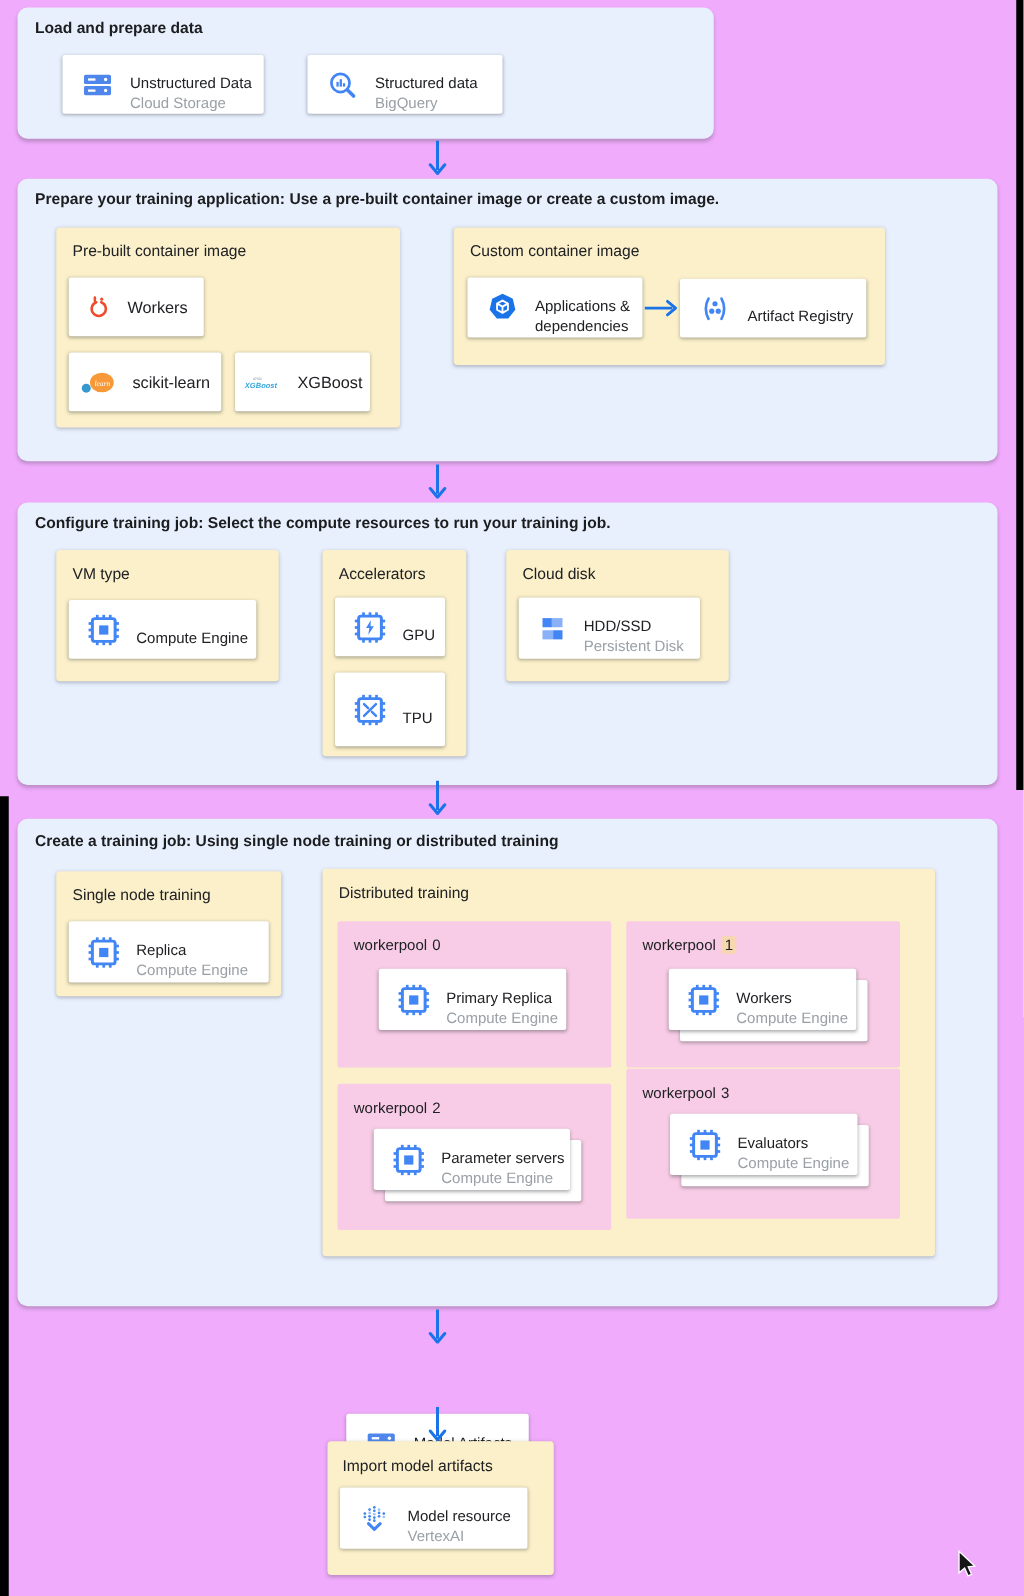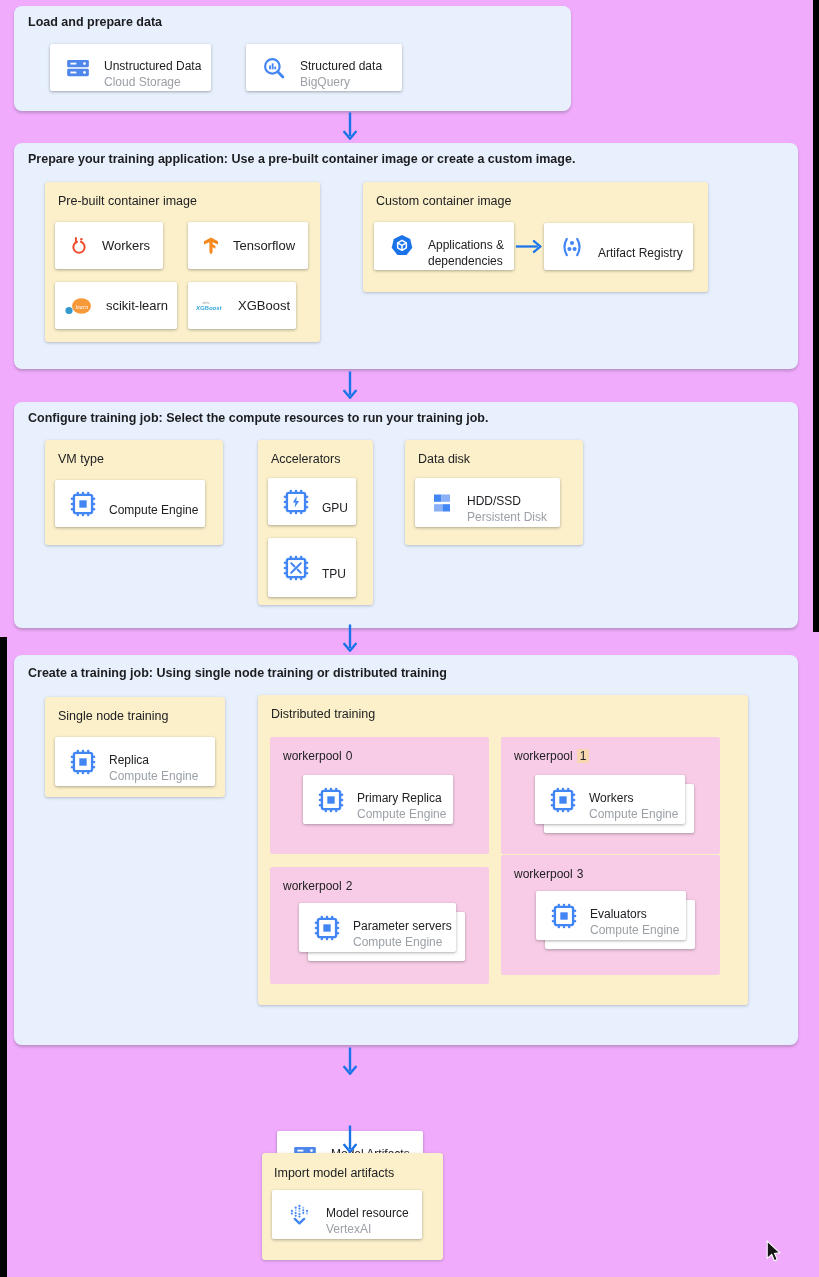--- a/index.html
+++ b/index.html
@@ -200,28 +200,20 @@
     <div class="group" style="left:31px;top:39px;width:275px;height:160px">
       <div class="grp-title">Pre-built container image</div>
       <div class="card solo" style="left:10px;top:40px;width:108px;height:47px">
         <span class="icon">
             <svg width="22" height="22">
               <use href="#i-pytorch"></use>
             </svg>
           </span>
         <span class="fw-label">Workers</span>
       </div>
-      <div class="card solo" style="left:143px;top:40px;width:120px;height:47px">
-        <span class="icon">
-            <svg width="20" height="22">
-              <use href="#i-tensorflow"></use>
-            </svg>
-          </span>
-        <span class="fw-label">Tensorflow</span>
-      </div>
       <div class="card solo" style="left:10px;top:100px;width:122px;height:47px">
         <span class="icon">
             <svg width="30" height="20">
               <use href="#i-sklearn"></use>
             </svg>
           </span>
         <span class="fw-label">scikit-learn</span>
       </div>
       <div class="card solo" style="left:143px;top:100px;width:108px;height:47px">
         <span class="icon">
@@ -304,21 +296,21 @@
               <use href="#i-tpu"></use>
             </svg>
           </span>
         <span class="txt">
             <span class="tt">TPU</span>
           </span>
       </div>
     </div>
 
     <div class="group" style="left:391px;top:38px;width:178px;height:105px">
-      <div class="grp-title">Data disk</div>
+      <div class="grp-title">Cloud disk</div>
       <div class="card duo" style="left:10px;top:38px;width:145px;height:49px">
         <span class="icon">
             <svg width="24" height="24">
               <use href="#i-disk"></use>
             </svg>
           </span>
         <span class="txt">
           <span class="tt">HDD/SSD</span>
           <span class="st">Persistent Disk</span>
         </span>

